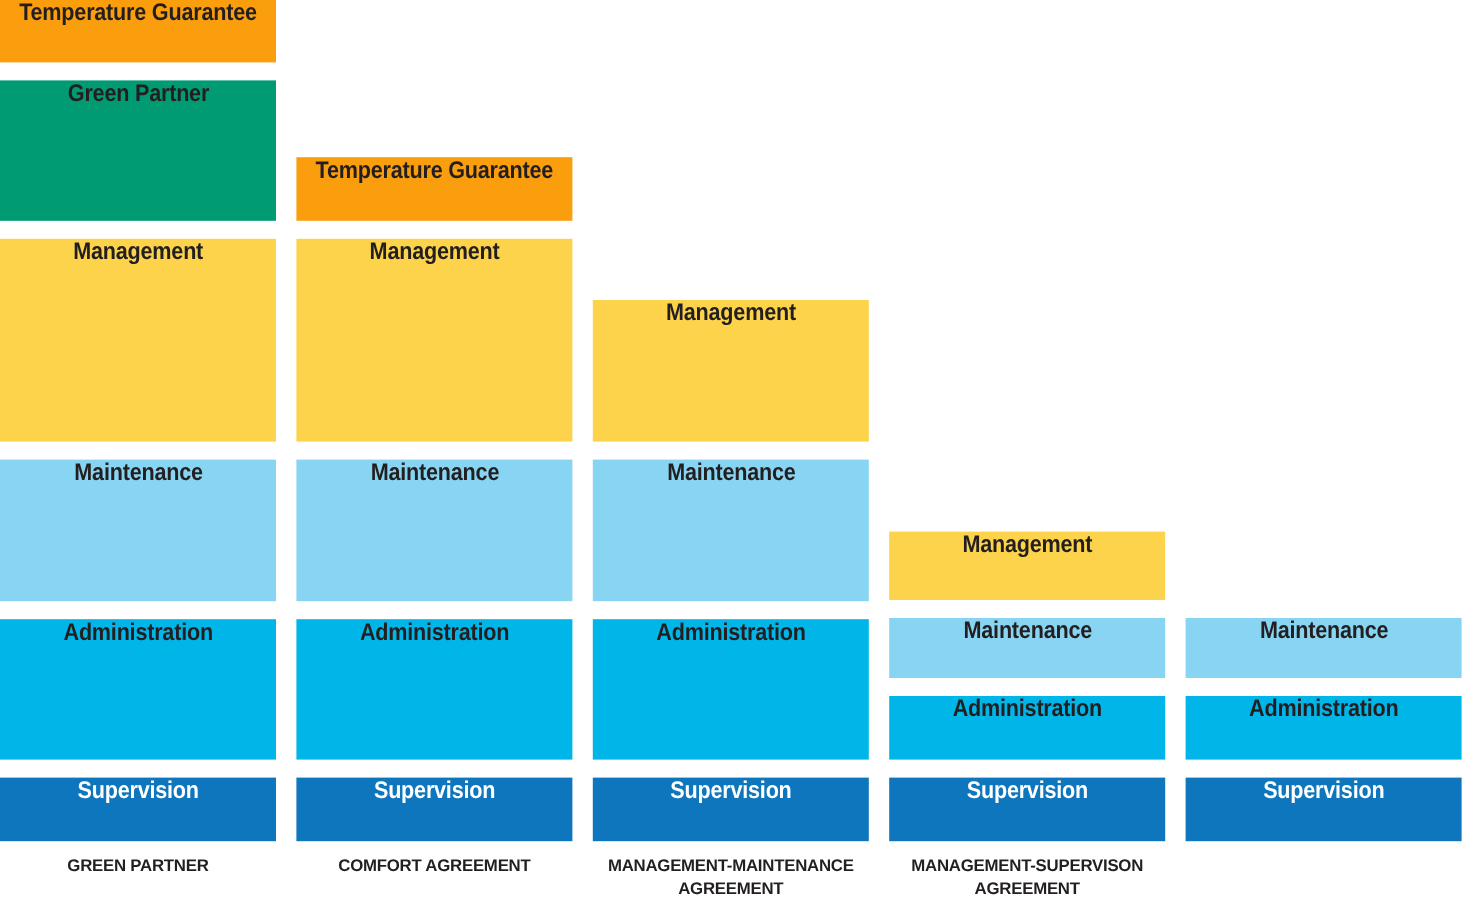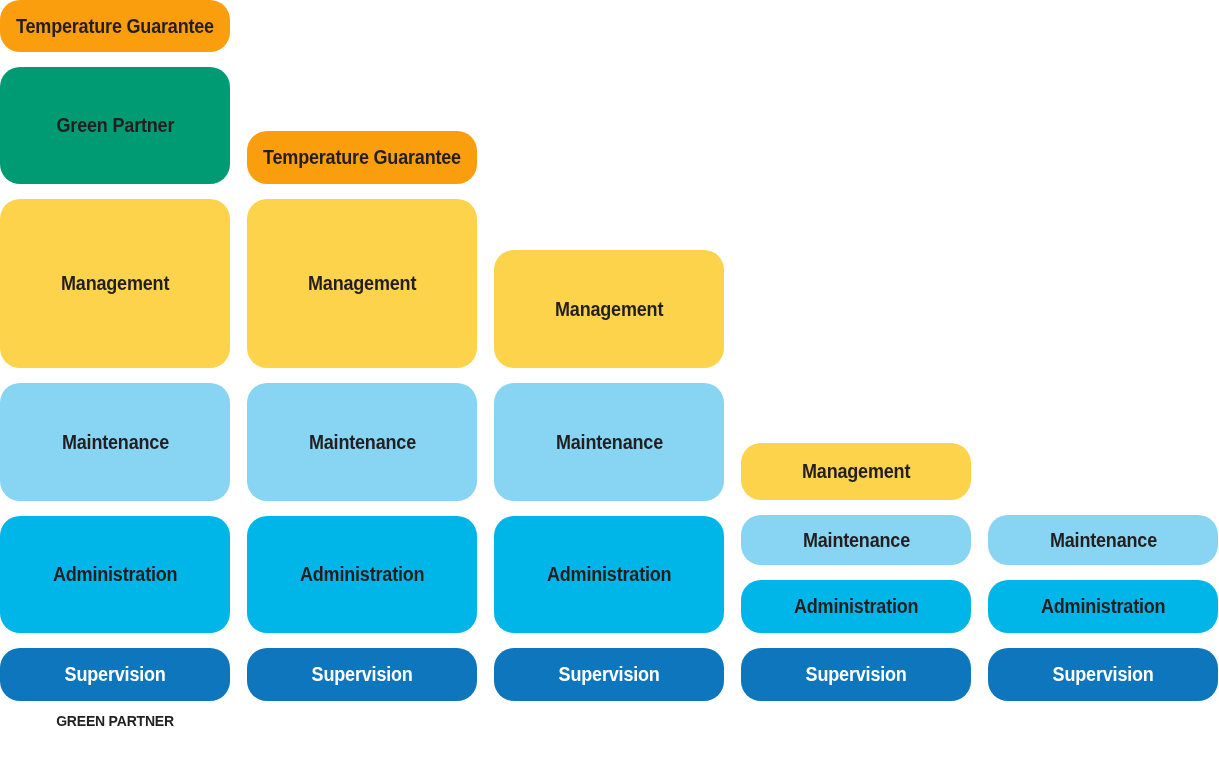--- a/index.html
+++ b/index.html
@@ -10,23 +10,21 @@
     background: #ffffff;
     overflow: hidden;
     font-family: "Liberation Sans", sans-serif;
   }
   .column { position: absolute; top: 0; height: 760px; }
   .block {
     position: absolute;
     left: 0;
     width: 100%;
     display: flex;
-    align-items: center;
     justify-content: center;
-    border-radius: 20px;
   }
   .block .lbl {
     font-weight: 700;
     font-size: 20px;
     color: #231F20;
     white-space: nowrap;
     letter-spacing: -0.2px;
     transform: scaleX(0.9);
     transform-origin: center;
   }
@@ -78,48 +76,51 @@
       </div>
       <div class="block" style="top: 383px; height: 118px; background: rgb(135, 213, 242);">
         <span class="lbl">Maintenance</span>
       </div>
       <div class="block" style="top: 199px; height: 169px; background: rgb(252, 211, 75);">
         <span class="lbl">Management</span>
       </div>
       <div class="block" style="top: 131px; height: 53px; background: rgb(250, 158, 13);">
         <span class="lbl">Temperature Guarantee</span>
       </div>
+      <div class="caption">COMFORT AGREEMENT</div>
     </div>
     <div class="column" style="left: 494px; width: 230px;">
       <div class="block light" style="top: 648px; height: 53px; background: rgb(14, 118, 188);">
         <span class="lbl">Supervision</span>
       </div>
       <div class="block" style="top: 516px; height: 117px; background: rgb(0, 182, 232);">
         <span class="lbl">Administration</span>
       </div>
       <div class="block" style="top: 383px; height: 118px; background: rgb(135, 213, 242);">
         <span class="lbl">Maintenance</span>
       </div>
       <div class="block" style="top: 250px; height: 118px; background: rgb(252, 211, 75);">
         <span class="lbl">Management</span>
       </div>
+      <div class="caption">MANAGEMENT-MAINTENANCE AGREEMENT</div>
     </div>
     <div class="column" style="left: 741px; width: 230px;">
       <div class="block light" style="top: 648px; height: 53px; background: rgb(14, 118, 188);">
         <span class="lbl">Supervision</span>
       </div>
       <div class="block" style="top: 580px; height: 53px; background: rgb(0, 182, 232);">
         <span class="lbl">Administration</span>
       </div>
       <div class="block" style="top: 515px; height: 50px; background: rgb(135, 213, 242);">
         <span class="lbl">Maintenance</span>
       </div>
       <div class="block" style="top: 443px; height: 57px; background: rgb(252, 211, 75);">
         <span class="lbl">Management</span>
       </div>
+      <div class="caption">MANAGEMENT-SUPERVISON AGREEMENT</div>
     </div>
     <div class="column" style="left: 988px; width: 230px;">
       <div class="block light" style="top: 648px; height: 53px; background: rgb(14, 118, 188);">
         <span class="lbl">Supervision</span>
       </div>
       <div class="block" style="top: 580px; height: 53px; background: rgb(0, 182, 232);">
         <span class="lbl">Administration</span>
       </div>
       <div class="block" style="top: 515px; height: 50px; background: rgb(135, 213, 242);">
         <span class="lbl">Maintenance</span>

